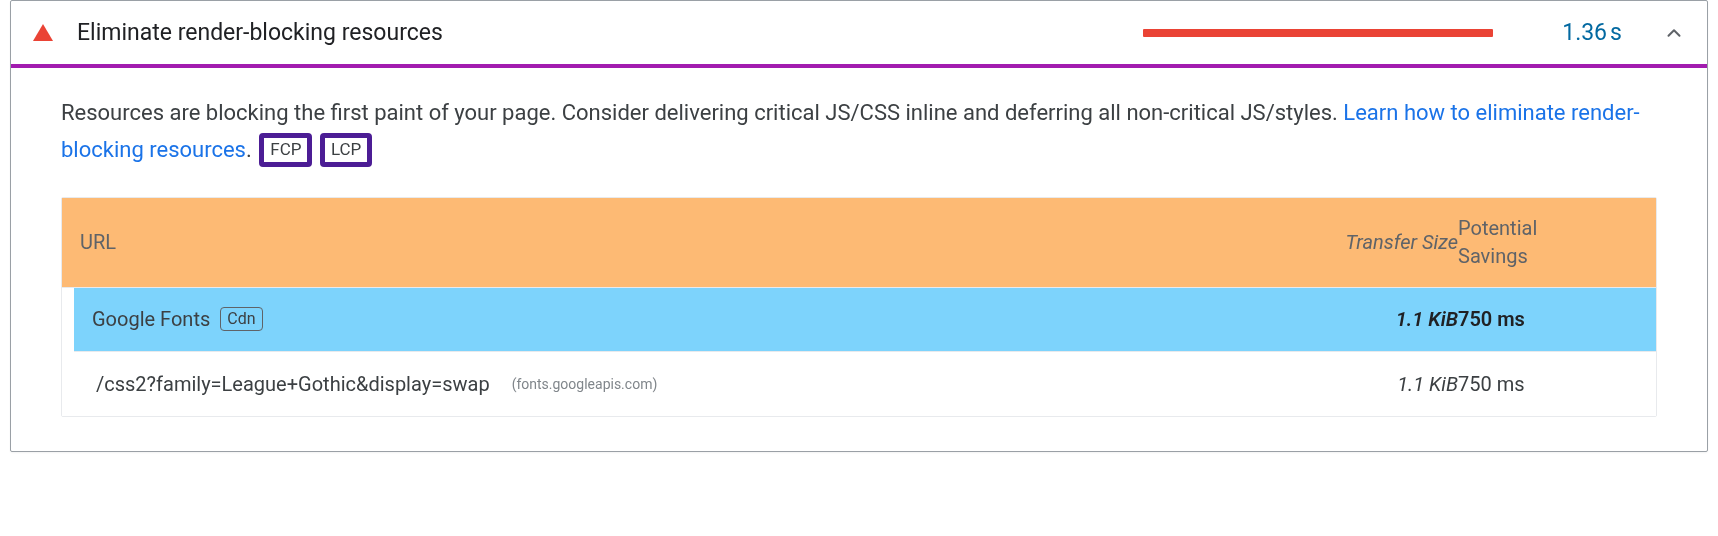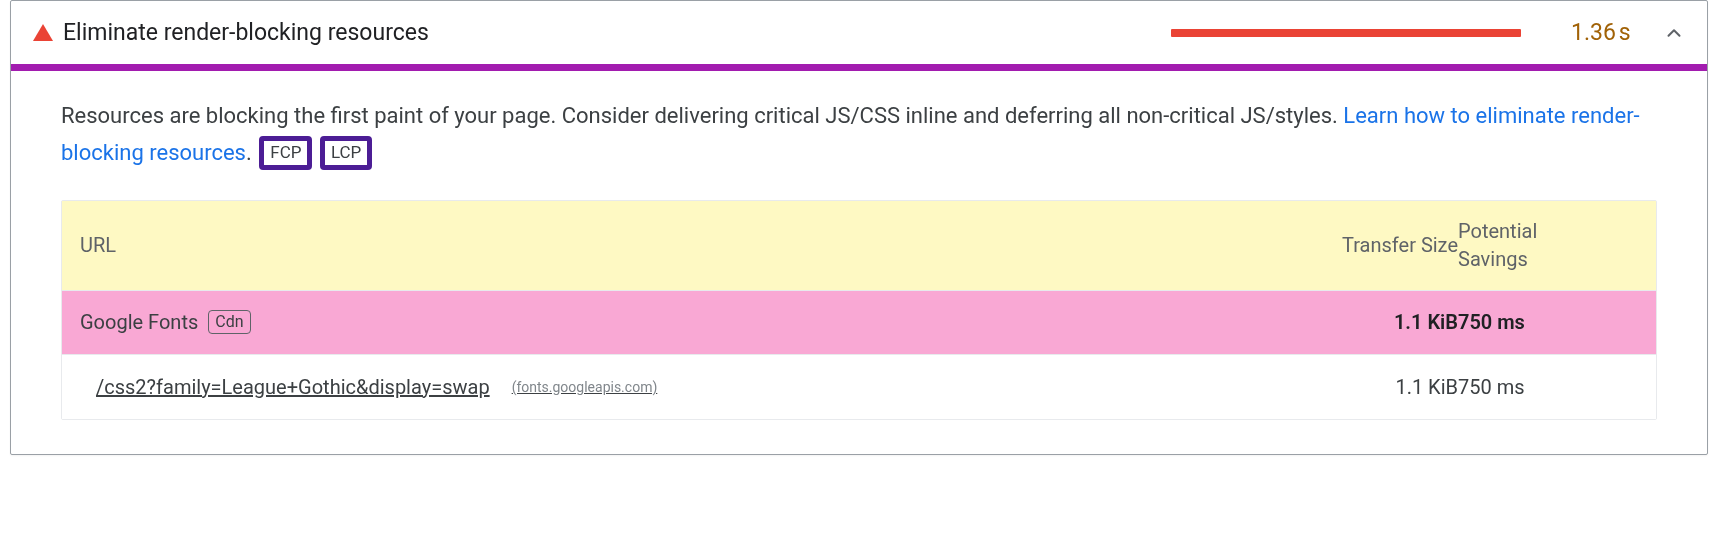--- a/index.html
+++ b/index.html
@@ -23,23 +23,23 @@
   .panel {
     border: 1px solid #9aa0a6;
     border-radius: 2px;
     box-shadow: 0 1px 2px rgba(0,0,0,0.05);
     background: #fff;
   }
   .summary {
     display: flex;
     align-items: center;
     padding: 18px 22px 18px 22px;
-    gap: 10px;
+    gap: 24px;
     cursor: pointer;
-    border-bottom: 7px solid #a21caf;
+    border-bottom: 4px solid #a21caf;
   }
   .tri {
     width: 0; height: 0;
     border-left: 10px solid transparent;
     border-right: 10px solid transparent;
     border-bottom: 17px solid #ea4335;
     flex: 0 0 auto;
   }
   .title {
     font-size: 23px;
@@ -47,25 +47,25 @@
     flex: 0 0 auto;
   }
   .spacer { flex: 1 1 auto; }
   .bar {
     height: 8px;
     background: #ea4335;
     border-radius: 1px;
     flex: 0 0 auto;
   }
   .savings {
-    color: #a16207;
+    color: #0369a1;
     font-size: 23px;
     font-weight: 400;
     min-width: 70px;
-    text-align: left;
+    text-align: center;
     flex: 0 0 auto;
     margin-left: 40px;
   }
   .chev {
     flex: 0 0 auto;
     margin-left: 12px;
     display:flex;
     align-items:center;
   }
   .chev svg { width: 22px; height: 22px; }
@@ -99,40 +99,41 @@
     border-radius: 2px;
   }
   .row {
     display: flex;
     align-items: center;
     padding: 0 18px;
     font-size: 20px;
     color: #3c4043;
   }
   .row.head {
-    background: #fef9c3;
+    background: #fdba74;
     color: #5f6368;
     min-height: 90px;
     border-bottom: 1px solid #e8eaed;
   }
   .row.group {
-    background: #f9a8d4;
+    background: #7dd3fc;
     min-height: 64px;
     border-bottom: 1px solid #e8eaed;
+    margin-left: 12px;
   }
   .row.item {
     background: #fff;
     min-height: 64px;
   }
   .c-url { flex: 1 1 auto; display:flex; align-items:center; gap:10px; }
-  .c-size { flex: 0 0 180px; text-align: right; }
+  .c-size { flex: 0 0 180px; text-align: right; font-style: italic; }
   .c-sav { flex: 0 0 180px; text-align: left; }
   .head .c-sav { line-height: 1.4; }
   .group .c-size, .group .c-sav { font-weight: 600; color:#202124; }
-  .ind { padding-left: 16px; text-decoration: underline; }
+  .ind { padding-left: 16px; }
   .host { color: #80868b; font-size: 14px; margin-left: 12px; }
   .cdn-tag {
     display:inline-block;
     border:1px solid #5f6368;
     border-radius:4px;
     padding:0 6px;
     font-size:16px;
     color:#3c4043;
     line-height:1.4;
   }

